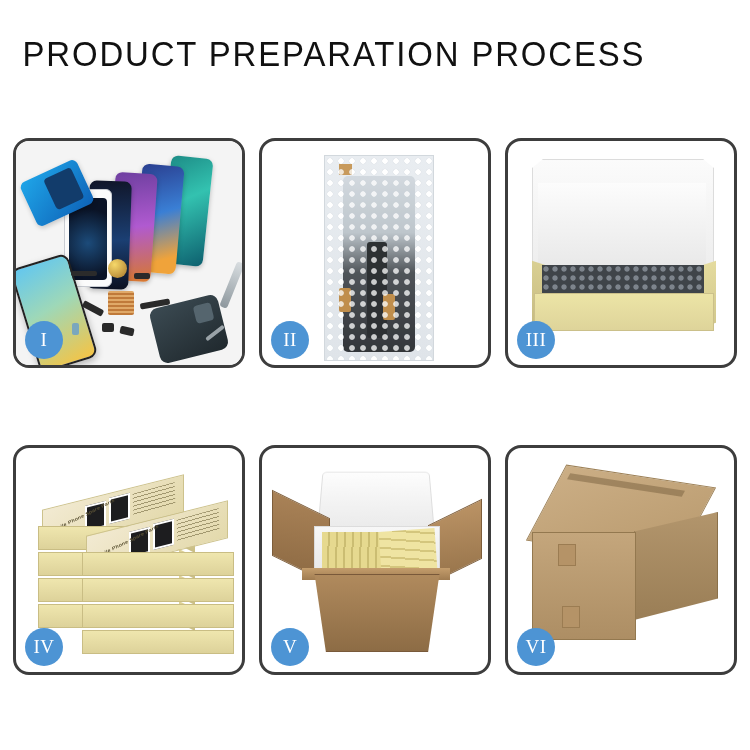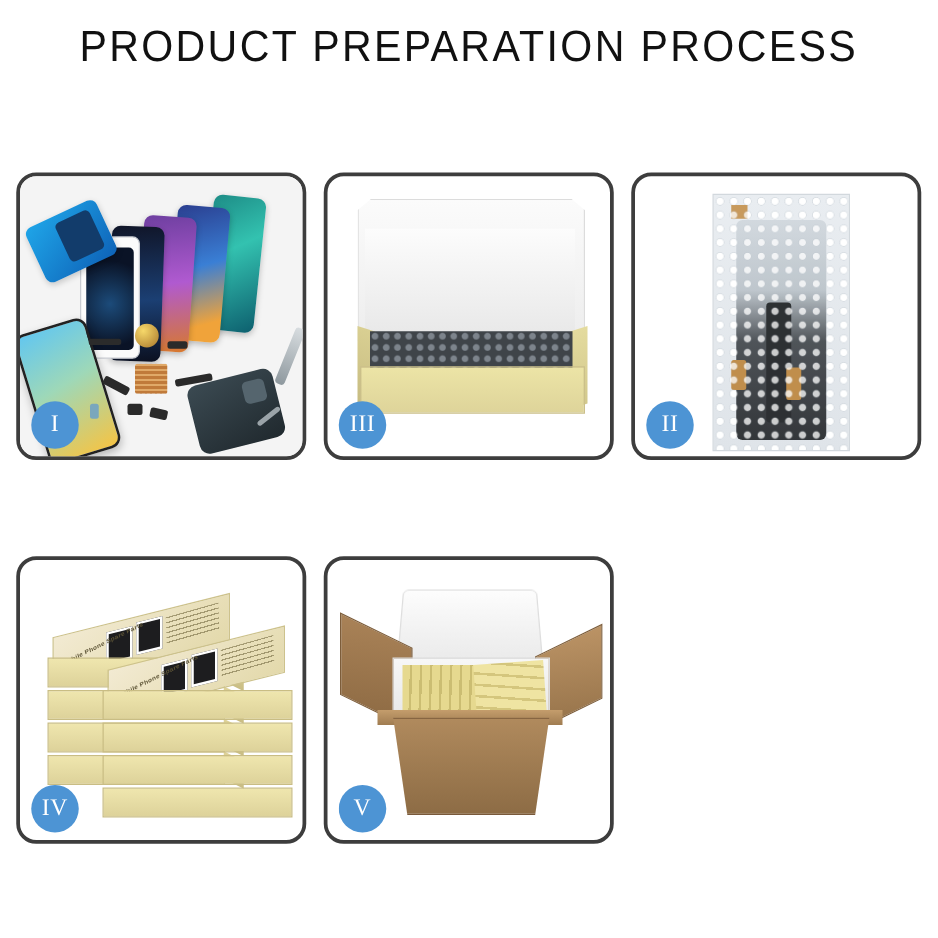--- a/index.html
+++ b/index.html
@@ -3,21 +3,21 @@
 <meta charset="utf-8">
 <style>
   html,body{margin:0;padding:0;}
   body{
     width:750px;height:750px;
     background:#ffffff;
     font-family:"Liberation Sans", sans-serif;
     overflow:hidden;
     position:relative;
   }
-  .header{ text-align:center; padding-top:20px; }
+  .header{ padding-top:36px; }
   .title{
     font-family:"Liberation Sans", sans-serif;
     font-size:35px;
     font-weight:500;
     letter-spacing:2.0px;
     color:#111111;
     transform:scaleX(0.94);
     line-height:1.05;
     white-space:nowrap;
   }
@@ -224,41 +224,41 @@
       <div class="flexc fl5"></div>
       <div class="flexc fl6"></div>
       <div class="tool"></div>
       <div class="screw"></div>
     </div>
     <div class="badge">I</div>
   </div>
 
   <div class="panel">
     <div class="stage">
-      <div class="box3-lid"></div>
-      <div class="box3-foam"></div>
-      <div class="box3-left"></div>
-      <div class="box3-right"></div>
-      <div class="box3-contents"></div>
-      <div class="box3-front"></div>
-    </div>
-    <div class="badge">III</div>
-  </div>
-
-  <div class="panel">
-    <div class="stage">
       <div class="bw">
         <div class="inner-part"></div>
         <div class="tapeA"></div>
         <div class="tapeB"></div>
         <div class="tapeC"></div>
         <div class="bw-overlay"></div>
       </div>
     </div>
     <div class="badge">II</div>
+  </div>
+
+  <div class="panel">
+    <div class="stage">
+      <div class="box3-lid"></div>
+      <div class="box3-foam"></div>
+      <div class="box3-left"></div>
+      <div class="box3-right"></div>
+      <div class="box3-contents"></div>
+      <div class="box3-front"></div>
+    </div>
+    <div class="badge">III</div>
   </div>
 
   <div class="panel">
     <div class="stage">
       <div class="stackwrap">
         <div class="lid" style="left:18px;top:26px;">
           <div class="scr" style="left:42px;top:6px;"></div>
           <div class="scr" style="left:66px;top:4px;"></div>
           <div class="lines"></div>
           <div class="lbl">Mobile Phone Spare Parts</div>
@@ -298,14 +298,25 @@
       <div class="v-flapR"></div>
       <div class="v-foambox"></div>
       <div class="v-inner"></div>
       <div class="v-inner2"></div>
       <div class="v-rim"></div>
       <div class="v-front"></div>
     </div>
     <div class="badge">V</div>
   </div>
 
+  <div class="panel">
+    <div class="stage">
+      <div class="c-top"></div>
+      <div class="c-seam"></div>
+      <div class="c-side"></div>
+      <div class="c-front"></div>
+      <div class="c-tapeA"></div>
+      <div class="c-tapeB"></div>
+    </div>
+    <div class="badge">VI</div>
+  </div>
 
 </div>
 
 </body></html>

